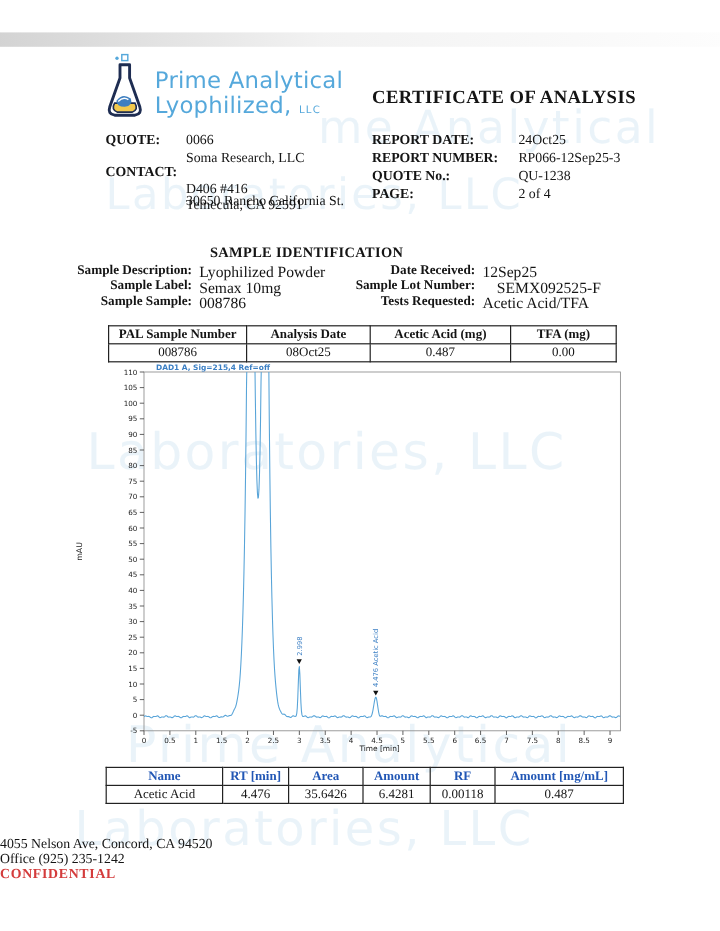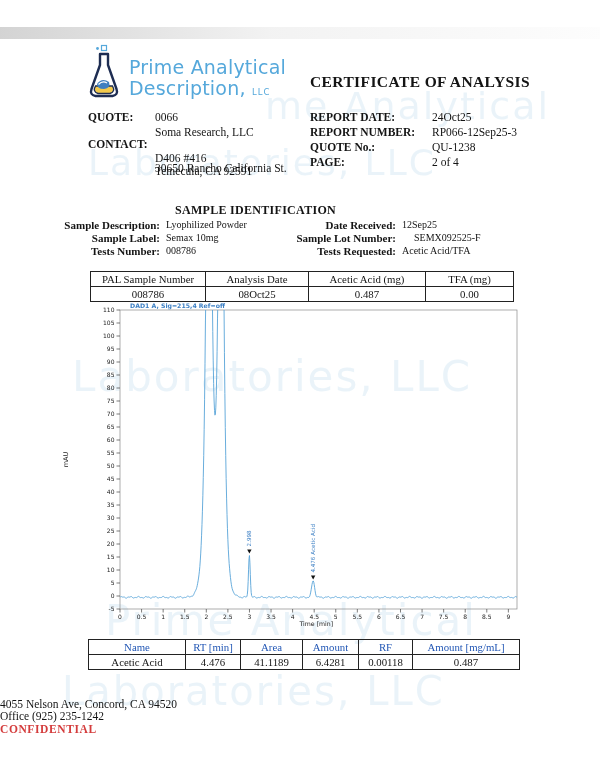--- a/index.html
+++ b/index.html
@@ -15,27 +15,27 @@
   .logo-text{margin-left:5px;padding-top:13px;font-family:"DejaVu Sans",sans-serif;
              color:#55A8DB;line-height:21px;font-size:19px;letter-spacing:.2px;}
   .logo-llc{font-size:8.5px;letter-spacing:1px;}
   .coa-title{position:absolute;left:255px;top:73px;width:330px;text-align:center;
              font-weight:bold;font-size:15.5px;letter-spacing:.4px;}
   .hl{position:absolute;font-size:11.5px;font-weight:bold;white-space:nowrap;}
   .hv{position:absolute;font-size:11.5px;white-space:nowrap;}
   .sec-title{position:absolute;left:0;width:511px;top:203px;text-align:center;
              font-weight:bold;font-size:12px;letter-spacing:.3px;}
   .sid-label{position:absolute;font-size:11px;font-weight:bold;text-align:right;white-space:nowrap;}
-  .sid-value{position:absolute;font-size:10px;white-space:nowrap;}
+  .sid-value{position:absolute;font-size:13px;white-space:nowrap;}
   
   table{border-collapse:collapse;table-layout:fixed;}
   .doc-table{position:absolute;font-size:10.8px;}
   .doc-table th,.doc-table td{border:1px solid #222;text-align:center;padding:1px 2px;
       overflow:hidden;white-space:nowrap;}
-  .doc-table th{font-weight:normal;}
+  .doc-table th{font-weight:bold;}
   #mid-table{left:90px;top:271px;width:423px;}
   #percent-band{position:absolute;left:88px;top:625px;width:431px;height:15px;border:1px solid #222;
       box-sizing:border-box;text-align:center;font-weight:bold;font-size:12px;line-height:14px;color:#1c50ae;}
   #percent-table{left:88px;top:639px;width:431px;}
   #percent-table th{color:#2257B5;}
   
   #chart-wrap{position:absolute;left:55px;top:302px;width:470px;height:338px;}
   
   .foot{position:absolute;left:0;width:600px;text-align:left;font-size:11.5px;}
   .conf{font-weight:bold;color:#D43C3C;letter-spacing:.6px;}
@@ -58,21 +58,21 @@
       <svg width="40" height="60" viewBox="0 0 40 60">
         <rect x="17.5" y="1.5" width="5" height="5" fill="none" stroke="#55A8DB" stroke-width="1.2"></rect>
         <circle cx="13.5" cy="4.5" r="1.4" fill="#55A8DB"></circle>
         <path d="M16,10 h8 v11 L32.5,45 q2,6 -4,7 h-17 q-6,-1 -4,-7 L16,21 Z" fill="none" stroke="#1e2d52" stroke-width="2.4" stroke-linejoin="round"></path>
         <path d="M11.5,42 h17 q3.2,5.5 -2.5,7.5 h-12 q-5.7,-2 -2.5,-7.5 Z" fill="#F2C94C" stroke="#1e2d52" stroke-width="1.4"></path>
         <path d="M13,40 q5,-7 12,-2 q2,6 -5,7 q-7,0 -7,-5 Z" fill="#3E7FC0"></path>
         <path d="M14.5,40.5 q4,-4.5 8.5,-1.5" fill="none" stroke="#fff" stroke-width="1.2"></path>
       </svg>
       <div class="logo-text">
         <div>Prime Analytical</div>
-        <div><span>Description,</span>
+        <div><span>Lyophilized,</span>
           <span class="logo-llc">LLC</span></div>
       </div>
     </div>
 
     <div class="coa-title">CERTIFICATE OF ANALYSIS</div>
 
     <div class="hl" style="left:88px;top:111px;">QUOTE:</div>
     <div class="hv" style="left:155px;top:111px;">0066</div>
     <div class="hl" style="left:88px;top:138px;">CONTACT:</div>
     <div class="hv" style="left:155px;top:126px;">Soma Research, LLC</div>
@@ -87,21 +87,21 @@
     <div class="hl" style="left:310px;top:141px;">QUOTE No.:</div>
     <div class="hv" style="left:432px;top:141px;">QU-1238</div>
     <div class="hl" style="left:310px;top:156px;">PAGE:</div>
     <div class="hv" style="left:432px;top:156px;">2 of 4</div>
 
     <div class="sec-title">SAMPLE IDENTIFICATION</div>
     <div class="sid-label" style="left:55px;top:219px;width:105px;">Sample Description:</div>
     <div class="sid-value" style="left:166px;top:219px;">Lyophilized Powder</div>
     <div class="sid-label" style="left:55px;top:232px;width:105px;">Sample Label:</div>
     <div class="sid-value" style="left:166px;top:232px;">Semax 10mg</div>
-    <div class="sid-label" style="left:55px;top:245px;width:105px;">Tests Number:</div>
+    <div class="sid-label" style="left:55px;top:245px;width:105px;">Sample Sample:</div>
     <div class="sid-value" style="left:166px;top:245px;">008786</div>
     <div class="sid-label" style="left:268px;top:219px;width:128px;">Date Received:</div>
     <div class="sid-value" style="left:402px;top:219px;">12Sep25</div>
     <div class="sid-label" style="left:268px;top:232px;width:128px;">Sample Lot Number:</div>
     <div class="sid-value" style="left:402px;top:232px;margin-left:12px;">SEMX092525-F</div>
     <div class="sid-label" style="left:268px;top:245px;width:128px;">Tests Requested:</div>
     <div class="sid-value" style="left:402px;top:245px;">Acetic Acid/TFA</div>
 
     <table class="doc-table" id="mid-table">
       <colgroup>
@@ -249,21 +249,21 @@
             <th>Area</th>
             <th>Amount</th>
             <th>RF</th>
             <th>Amount [mg/mL]</th>
           </tr>
         </thead>
       <tbody>
           <tr>
             <td>Acetic Acid</td>
             <td>4.476</td>
-            <td>41.1189</td>
+            <td>35.6426</td>
             <td>6.4281</td>
             <td>0.00118</td>
             <td>0.487</td>
           </tr>
         </tbody>
     </table>
 
     <div class="foot" style="top:698px;">4055 Nelson Ave, Concord, CA 94520</div>
     <div class="foot" style="top:710px;">Office (925) 235-1242</div>
     <div class="foot conf" style="top:723px;">CONFIDENTIAL</div>

